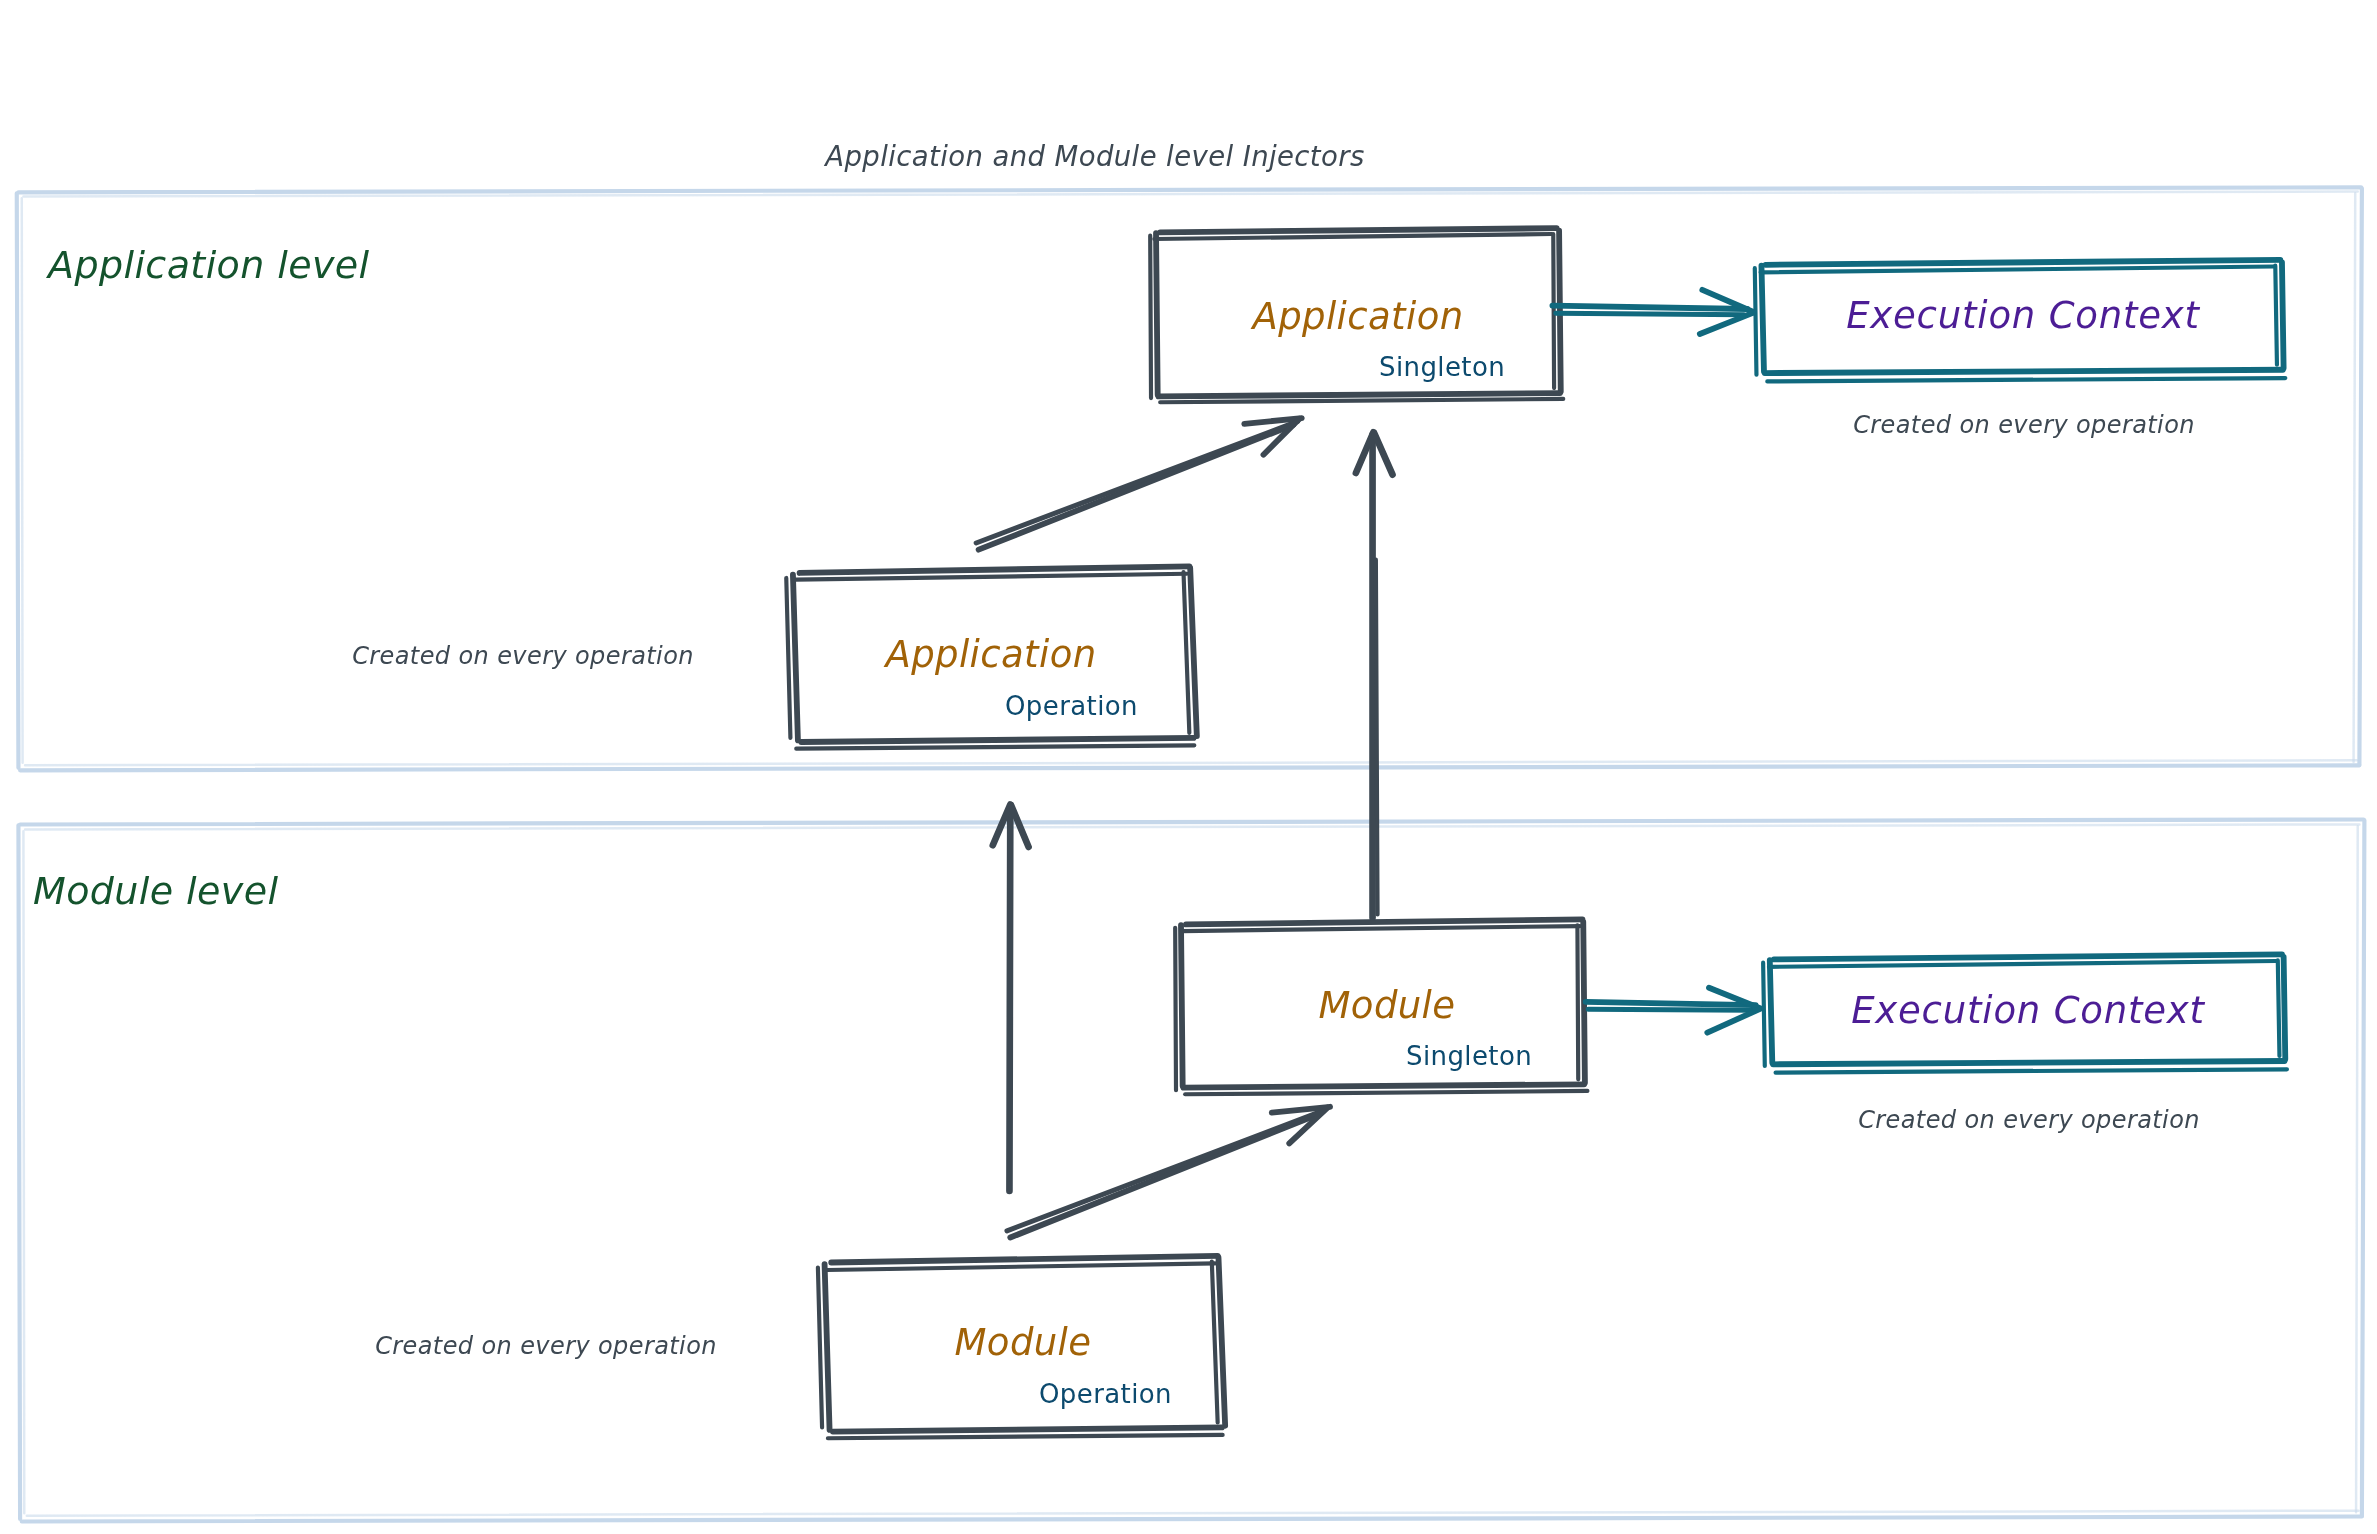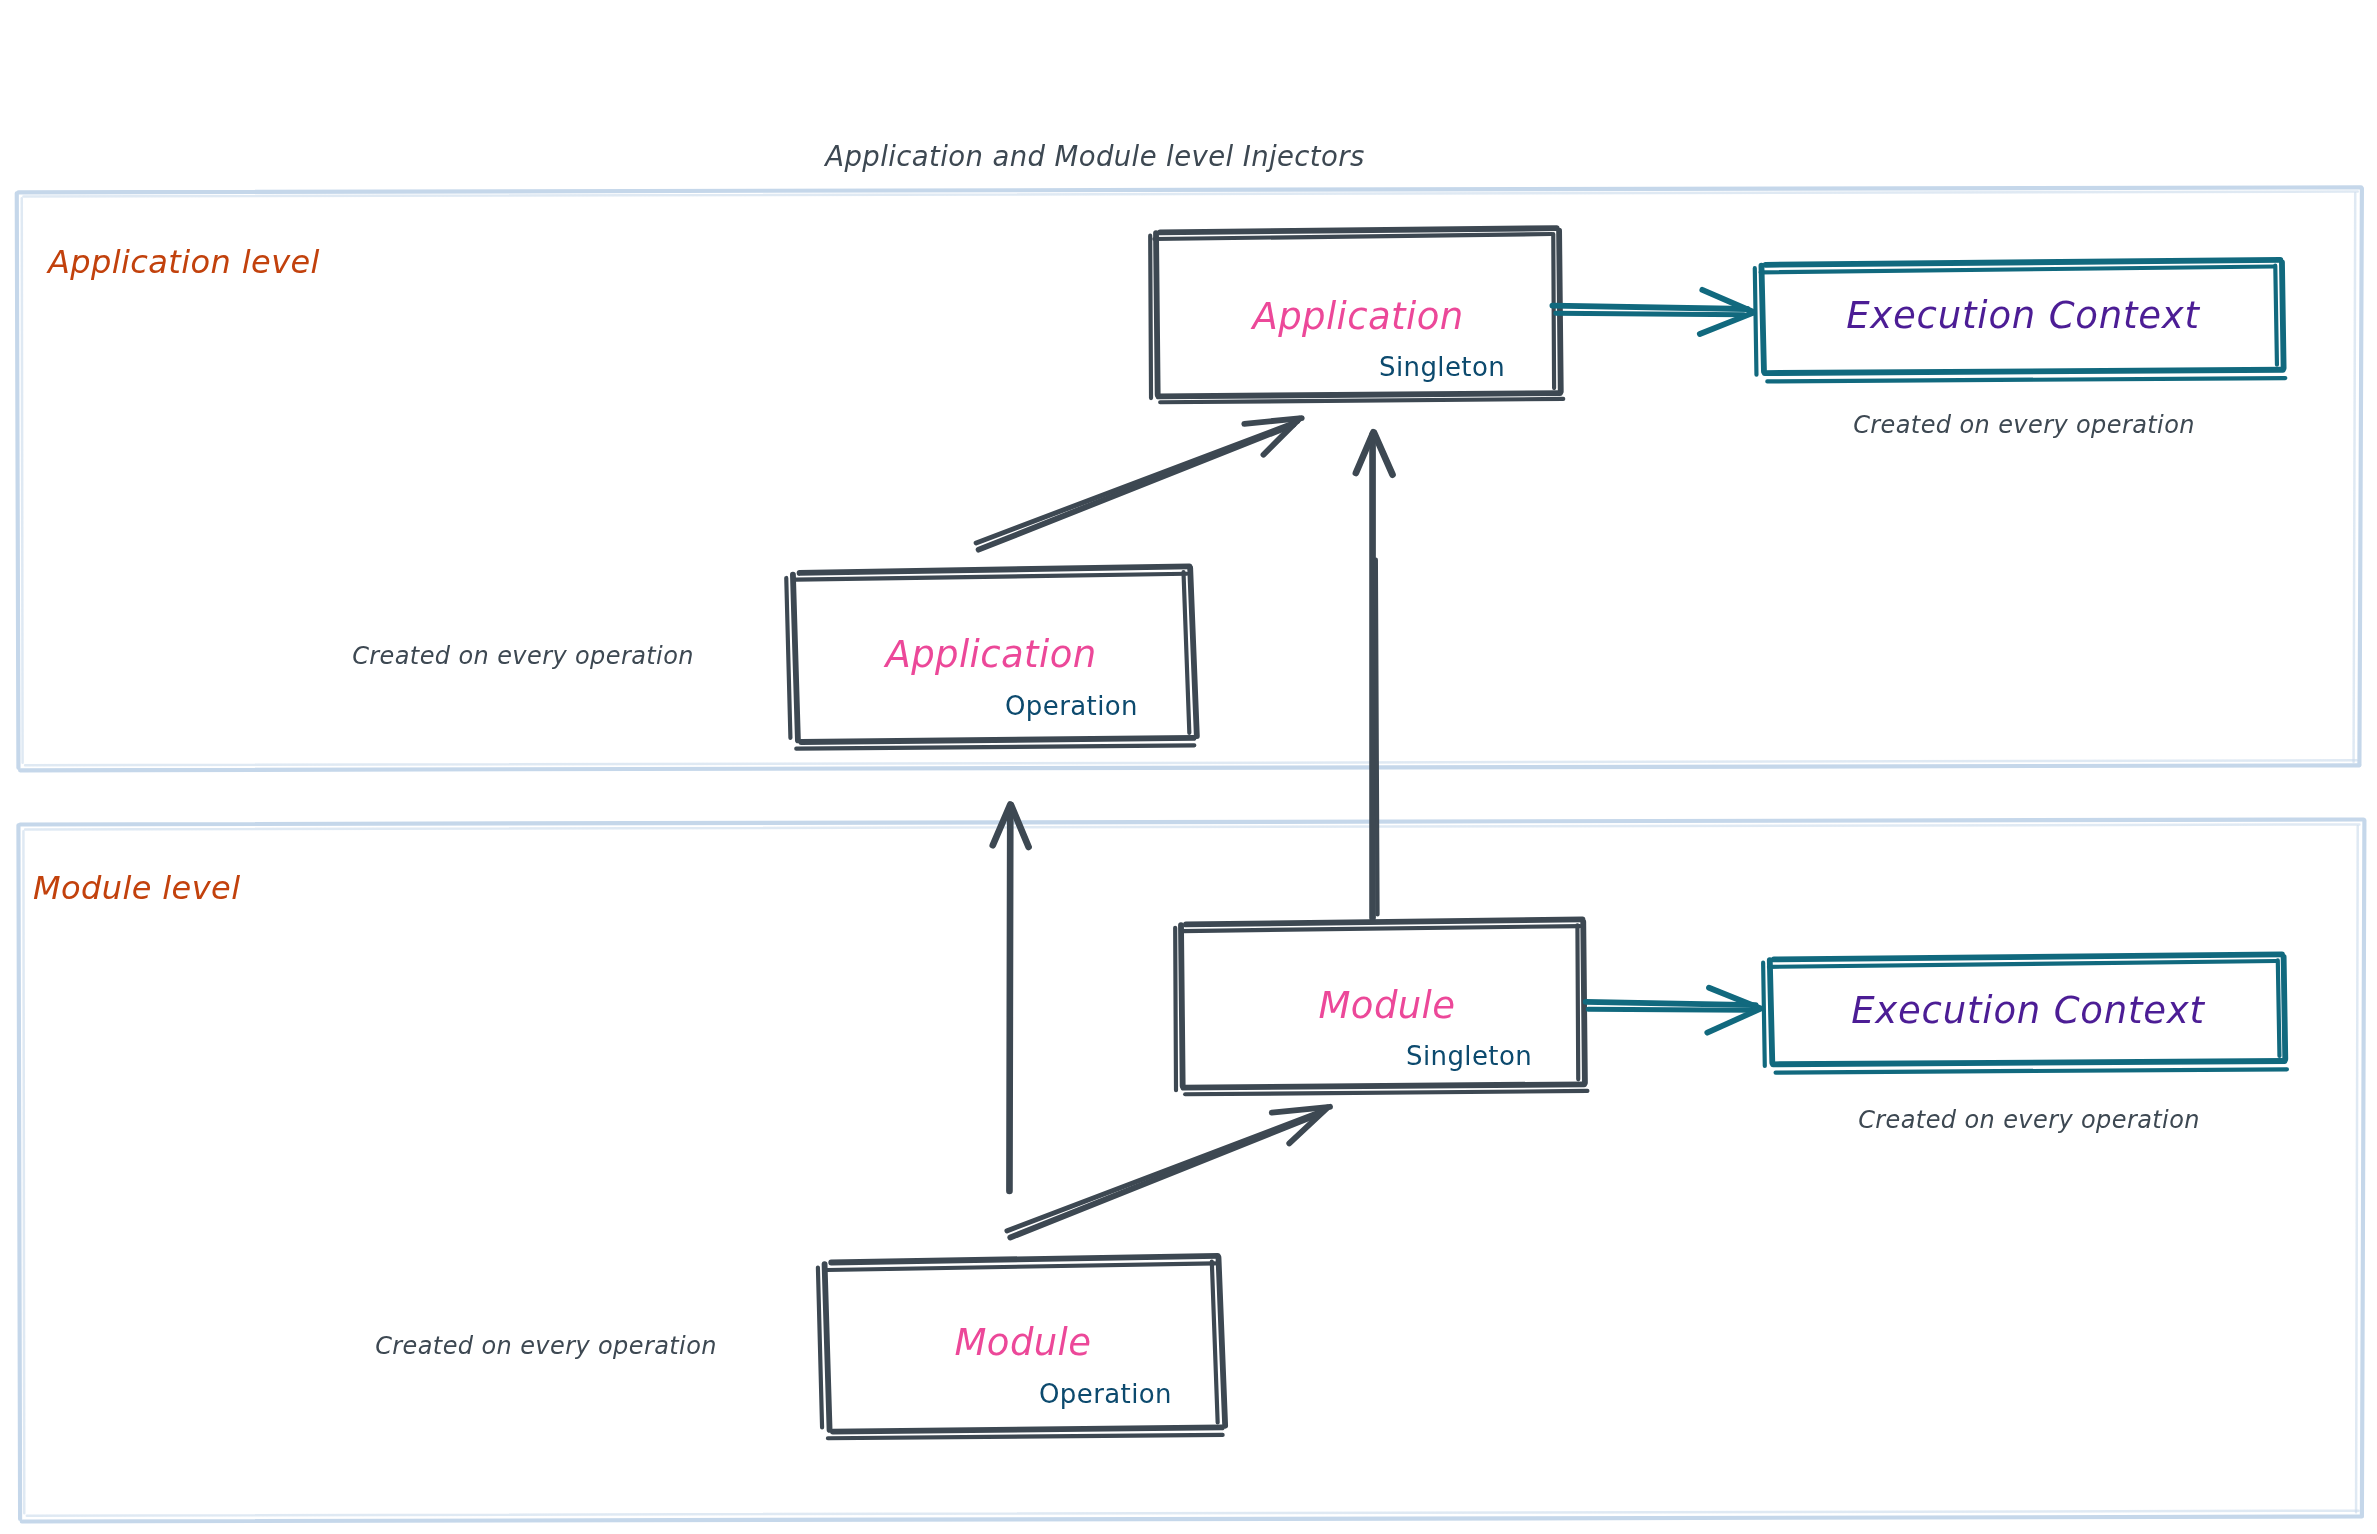--- a/index.html
+++ b/index.html
@@ -41,29 +41,29 @@
     letter-spacing: 0.8px;
   }
   .subtitle {
     font-size: 27.5px;
     color: #3d4852;
     font-style: italic;
     letter-spacing: 0.4px;
     margin-top: 28px;
   }
   .zone-title {
-    font-size: 32px;
-    color: #c2410c;
+    font-size: 38px;
+    color: #14532d;
     font-style: italic;
     letter-spacing: 0.4px;
     text-align: right;
   }
   .box-title {
     font-size: 37px;
-    color: #ec4899;
+    color: #a16207;
     font-style: italic;
     letter-spacing: 0.4px;
   }
   .box-scope {
     font-size: 26px;
     color: #0c4a6e;
     letter-spacing: 0.4px;
   }
   .ec-title {
     font-size: 37px;

